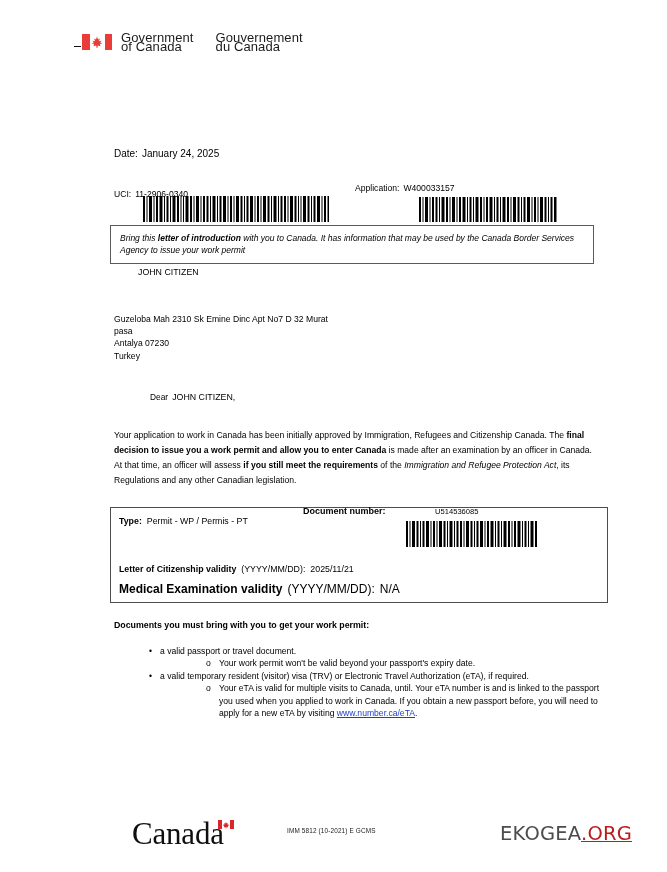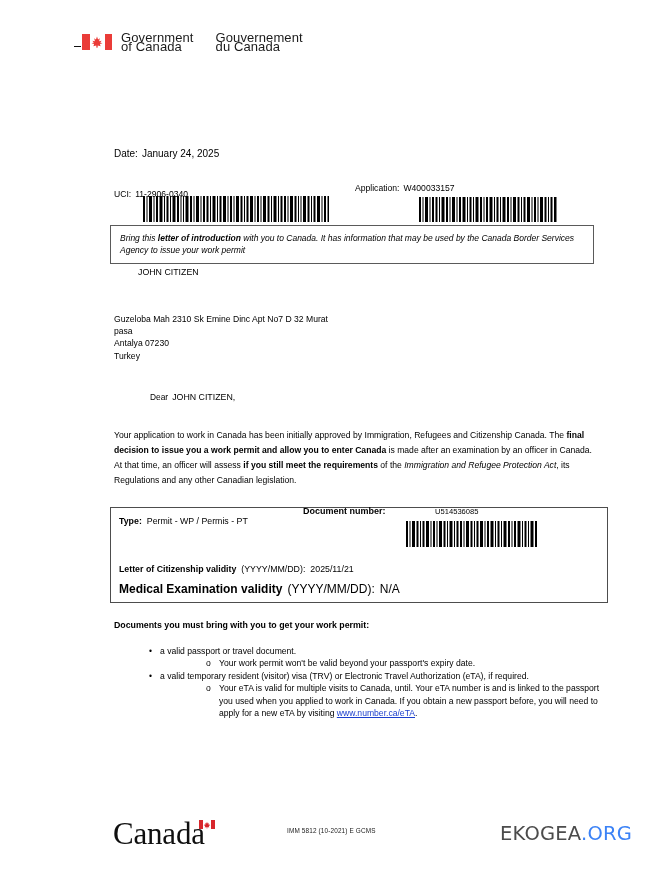--- a/index.html
+++ b/index.html
@@ -218,20 +218,21 @@
     top: 818px;
     display: flex;
     align-items: flex-start;
   }
   .canada-word {
     font-family: "Liberation Serif", serif;
     font-size: 31px;
     line-height: 31px;
     letter-spacing: -0.2px;
     color: #0f0f0f;
+    margin-left: 19px;
   }
   .canada-flag {
     width: 16px;
     height: 9px;
     position: relative;
     margin-left: -6px;
     margin-top: 2px;
   }
   .canada-flag .band {
     position: absolute; top: 0;
@@ -252,21 +253,21 @@
     color: #1a1a1a;
   }
 
   .watermark {
     left: 500px; top: 822px;
     font-size: 19.5px;
     letter-spacing: 0.2px;
     color: #4c4c4c;
     font-family: "DejaVu Sans", sans-serif;
   }
-  .watermark .org { color: #3b82f6; }
+  .watermark .org { color: #b91c1c; text-decoration: underline; }
 </style>
 </head>
 <body>
 
 <div class="goc-wordmark">
   <span class="goc-dash"></span>
   <span class="flag-small">
     <span class="band left"></span>
     <span class="band right"></span>
     <svg class="leaf" viewBox="0 0 100 100">

